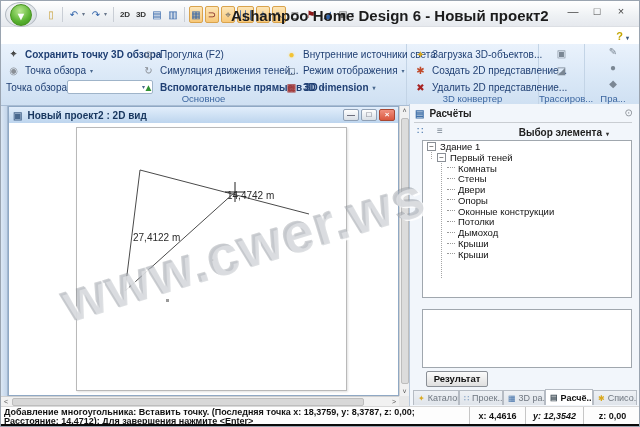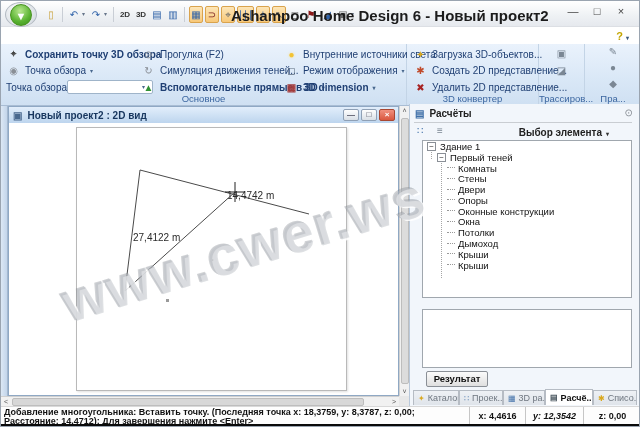--- a/index.html
+++ b/index.html
@@ -379,23 +379,20 @@
     <div class="trow lvl2 leaf">
         <span>Двери</span>
       </div>
     <div class="trow lvl2 leaf">
         <span>Опоры</span>
       </div>
     <div class="trow lvl2 leaf">
         <span>Оконные конструкции</span>
       </div>
     <div class="trow lvl2 leaf">
-        <span>Окна</span>
-      </div>
-    <div class="trow lvl2 leaf">
         <span>Потолки</span>
       </div>
     <div class="trow lvl2 leaf">
         <span>Дымоход</span>
       </div>
     <div class="trow lvl2 leaf">
         <span>Крыши</span>
       </div>
     <div class="trow lvl2 leaf">
         <span>Крыши</span>

